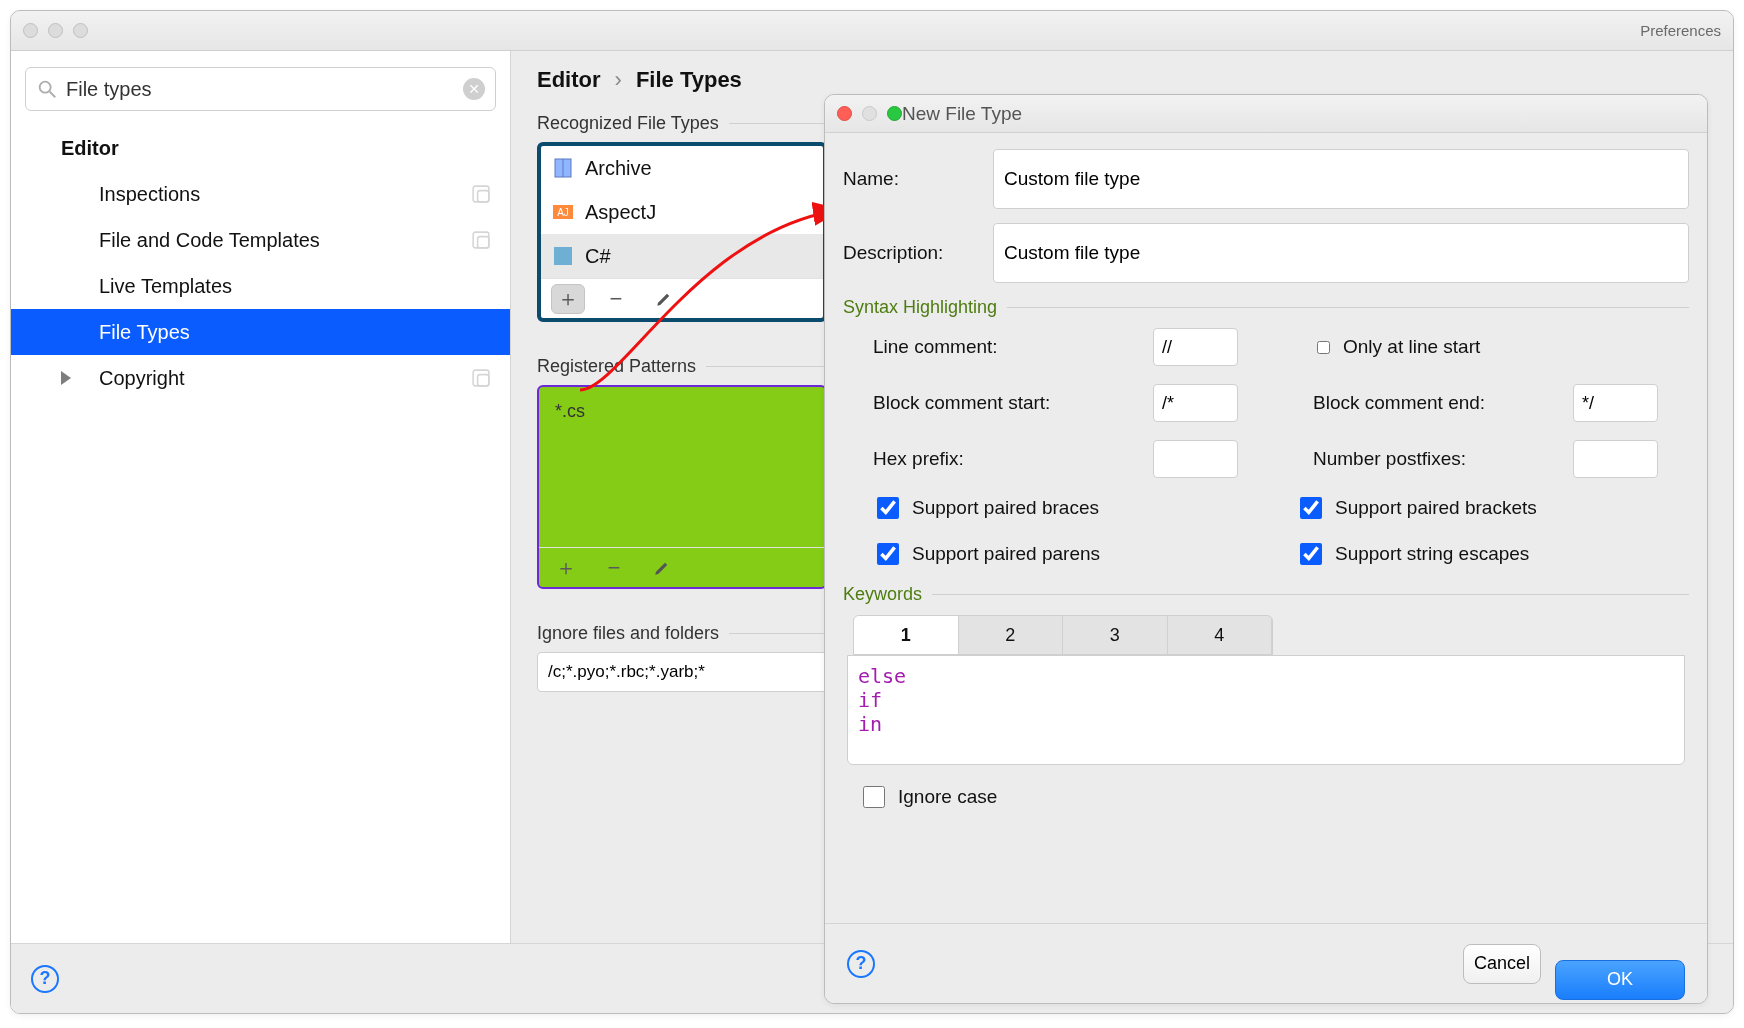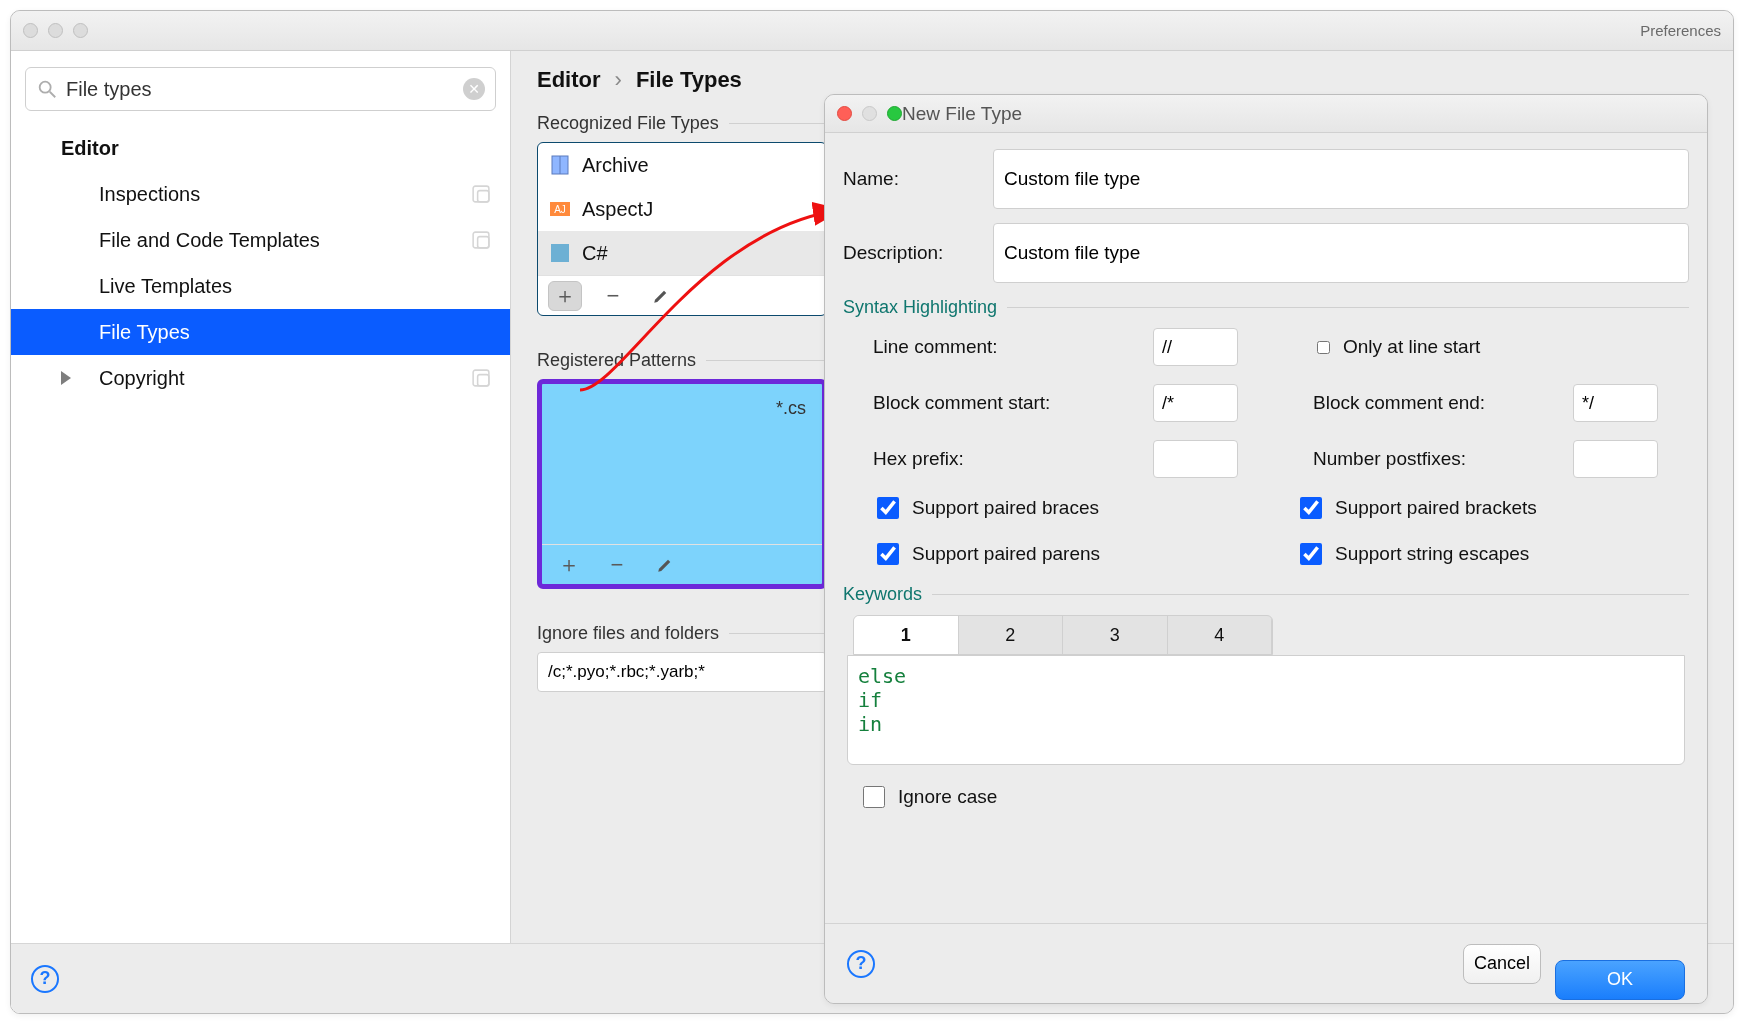--- a/index.html
+++ b/index.html
@@ -23,58 +23,58 @@
   .tree li .rowlabel { flex:1; }
   .tree li.selected { background:#0a5cff; color:#fff; }
   .overlay-icon { position:absolute; right:20px; top:50%; transform:translateY(-50%); width:18px; height:18px; opacity:.4; }
   .chevron { position:absolute; left:50px; top:50%; transform:translateY(-50%); width:0;height:0;border-top:7px solid transparent;border-bottom:7px solid transparent;border-left:10px solid #7e7e7e; }
   .main { flex:1; padding:16px 26px; overflow:hidden; position:relative; }
   .crumb { font-size:22px; display:flex; align-items:center; gap:14px; margin-bottom:20px; }
   .crumb .sep { color:#888; }
   .crumb b { font-weight:700; }
   .section-label { font-size:18px; color:#333; margin:6px 0 8px 0; display:flex; align-items:center; gap:10px; }
   .section-label .rule { flex:1; height:1px; background:#d0d0d0; }
-  .listbox { border:1px solid #0c4a6e; border-radius:6px; background:#fff; overflow:hidden; width:290px; }
+  .listbox { border:4px solid #0c4a6e; border-radius:6px; background:#fff; overflow:hidden; width:290px; }
   .listbox .items { max-height:190px; overflow:auto; }
   .listbox .row { display:flex; align-items:center; height:44px; padding:0 10px; gap:10px; font-size:20px; }
   .listbox .row.sel { background:#e8e8e8; }
   .listbox .toolbar, .toolbar { display:flex; align-items:center; gap:14px; height:40px; border-top:1px solid #e1e1e1; padding:0 10px; }
   .tb-btn { width:34px; height:30px; display:inline-flex; align-items:center; justify-content:center; border-radius:6px; cursor:pointer; font-size:22px; color:#5a5a5a; }
   .tb-btn.primary { background:#d8d8d8; border:1px solid #c4c4c4; }
   .icon16 { width:24px; height:24px; display:inline-block; }
-  .patternbox { border:5px solid #6d28d9; border-radius:6px; background:#7dd3fc; width:290px;text-align:right; }
+  .patternbox { border:2px solid #6d28d9; border-radius:6px; background:#84cc16; width:290px; }
   .patternbox .pitems { height:160px; padding:14px 16px; font-size:18px; color:#333; }
   .ignore-input { width:290px; height:40px; border:1px solid #cfcfcf; border-radius:4px; padding:0 10px; font-size:17px; }
   .bottom-strip { position:absolute; left:0; right:0; bottom:0; height:70px; border-top:1px solid #d6d6d6; background:#ececec; display:flex; align-items:center; padding:0 20px; }
   .help-btn { width:28px; height:28px; border:2px solid #1a77ff; color:#1a77ff; border-radius:50%; display:inline-flex; align-items:center; justify-content:center; font-weight:700; cursor:pointer; font-size:18px; }
 
   
   #dlg { left:824px; top:94px; width:884px; height:910px; background:#ececec; }
   .dlg-title { height:38px; display:flex; align-items:center; border-bottom:1px solid #d0d0d0; background:linear-gradient(#f2f2f2,#e6e6e6); }
   .dlg-title .traffic { margin-left:12px; }
   .dlg-title .dot.r { background:#ff5f57; border-color:#e24b41; }
   .dlg-title .dot.y { background:#e0e0e0; border-color:#c9c9c9; }
   .dlg-title .dot.g { background:#28c840; border-color:#1fa732; }
   .dlg-title .tt { flex:1; color:#555; font-size:19px; }
   .dlg-body { padding:16px 18px 0 18px; }
   .form-row { display:flex; align-items:center; margin-bottom:14px; }
   .form-row label { width:150px; font-size:19px; }
   .form-row input[type=text] { flex:1; height:60px; border:1px solid #cfcfcf; border-radius:4px; padding:0 10px; font-size:19px; background:#fff; }
-  .group-title { display:flex; align-items:center; gap:10px; margin:8px 0 10px 0; font-size:18px; color:#0f766e; }
+  .group-title { display:flex; align-items:center; gap:10px; margin:8px 0 10px 0; font-size:18px; color:#4d7c0f; }
   .group-title .rule { flex:1; height:1px; background:#d0d0d0; }
   .syntax-grid { display:grid; grid-template-columns:260px 90px 30px 240px 90px; column-gap:20px; row-gap:18px; align-items:center; padding:0 10px 10px 30px; font-size:19px; }
   .tiny-input { height:38px; border:1px solid #cfcfcf; border-radius:4px; padding:0 8px; background:#fff; font-size:18px; width:85px; }
   .chk { display:flex; align-items:center; gap:10px; font-size:19px; }
   .chk input { width:22px; height:22px; accent-color:#0a5cff; }
   .chk-col { display:grid; grid-template-columns:1fr 1fr; gap:18px 40px; padding:0 10px 0 30px; }
   .only-line { display:flex; align-items:center; gap:10px; }
   .kw-tabs { display:flex; margin:8px 0 0 10px; border:1px solid #cfcfcf; border-radius:6px 6px 0 0; overflow:hidden; width:420px; background:#e3e3e3; }
   .kw-tabs .tab { flex:1; text-align:center; height:38px; line-height:38px; border-right:1px solid #d0d0d0; cursor:pointer; }
   .kw-tabs .tab.active { background:#fff; font-weight:600; }
-  .kw-area { margin:0 4px 0 4px; border:1px solid #cfcfcf; border-radius:0 0 6px 6px; background:#fff; height:110px; padding:8px 10px; font-size:20px; font-family:ui-monospace,Menlo,monospace; white-space:pre; color:#15803d; }
+  .kw-area { margin:0 4px 0 4px; border:1px solid #cfcfcf; border-radius:0 0 6px 6px; background:#fff; height:110px; padding:8px 10px; font-size:20px; font-family:ui-monospace,Menlo,monospace; white-space:pre; color:#a21caf; }
   .dlg-bottom { position:absolute; left:0; right:0; bottom:0; height:80px; border-top:1px solid #d3d3d3; background:#ececec; display:flex; align-items:center; padding:0 22px; gap:14px; }
   .dlg-bottom .spacer { flex:1; }
   .btn { height:40px; padding:0 10px; border-radius:8px; border:1px solid #bdbdbd; background:linear-gradient(#fff,#f0f0f0); font-size:18px; cursor:pointer; }
   .btn.ok { background:linear-gradient(#4aa3ff,#1a7efc); color:#fff; border-color:#1a6fe0; min-width:130px;margin-top:32px; }
 
   
   #arrow { position:absolute; left:540px; top:190px; width:320px; height:210px; pointer-events:none; }
 </style>
 </head>
 <body>

